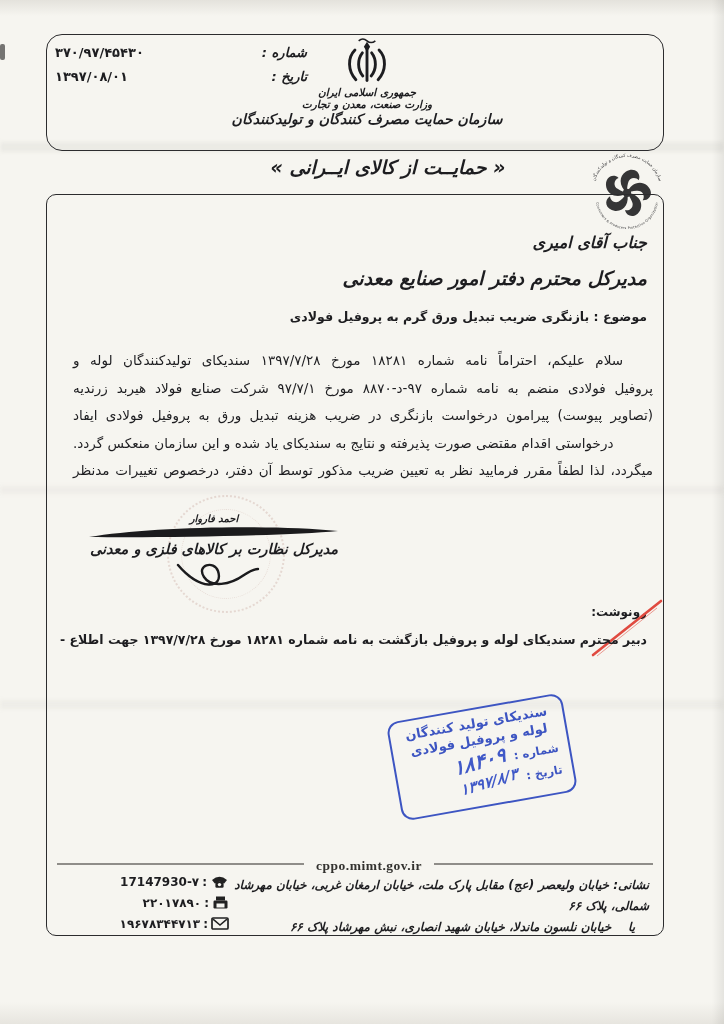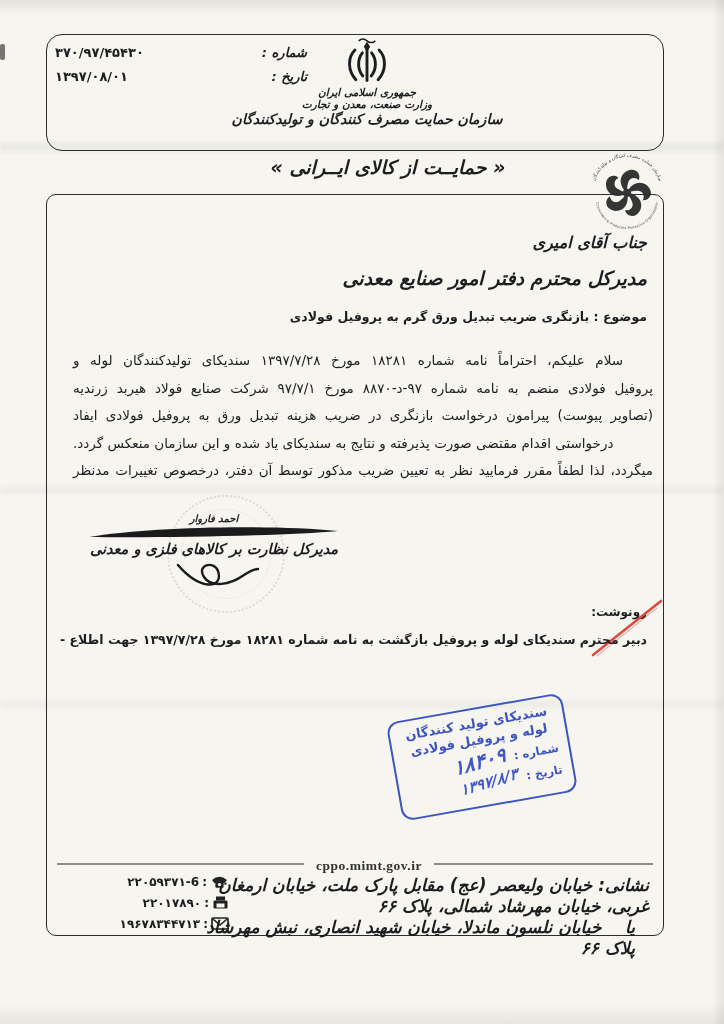--- a/index.html
+++ b/index.html
@@ -87,21 +87,21 @@
   .site-url { position:relative; display:inline-block; transform:translateX(14px);
               background:#f6f5f0; padding:0 12px; font-family:"Liberation Serif", serif;
               font-weight:700; font-size:13.5px; color:#33322f; letter-spacing:.5px; }
 
   .contacts { position:absolute; left:10px; top:676px; width:172px; }
   .contact-row { display:flex; justify-content:flex-end; align-items:center; gap:3px; height:21px; }
   .c-val { font-size:12px; font-weight:700; direction:ltr; }
   .c-colon { font-size:12px; font-weight:700; }
 
   .address { position:absolute; right:14px; top:680px; width:448px; direction:rtl;
-             font-size:17px; font-weight:600; font-style:italic; line-height:21px; }
+             font-size:12px; font-weight:600; font-style:italic; line-height:21px; }
   .addr-l2 { padding-right:14px; }
 </style>
 </head>
 <body>
 
 <div class="page">
 
   <div class="scan-band band-top"></div>
   <div class="scan-band band-a"></div>
   <div class="scan-band band-b"></div>
@@ -214,21 +214,21 @@
       </div>
     </div>
 
     <div class="footer-rule">
       <div class="rule"></div>
       <span class="site-url">cppo.mimt.gov.ir</span>
     </div>
 
     <div class="contacts">
       <div class="contact-row">
-        <span class="c-val">۲۲۰۵۹۳۷۱-6</span>
+        <span class="c-val">17147930-۷</span>
         <span class="c-colon">:</span>
         <svg width="19" height="14" viewBox="0 0 19 14">
           <path d="M2 5 Q9.5 -1.5 17 5 L14.2 8.4 Q9.5 5 4.8 8.4 Z" fill="#222"></path>
           <rect x="5.4" y="6.4" width="8.2" height="6.4" rx="1.2" fill="#222"></rect>
           <circle cx="9.5" cy="9.6" r="1.7" fill="#f6f5f0"></circle>
         </svg>
       </div>
       <div class="contact-row">
         <span class="c-val">۲۲۰۱۷۸۹۰</span>
         <span class="c-colon">:</span>

